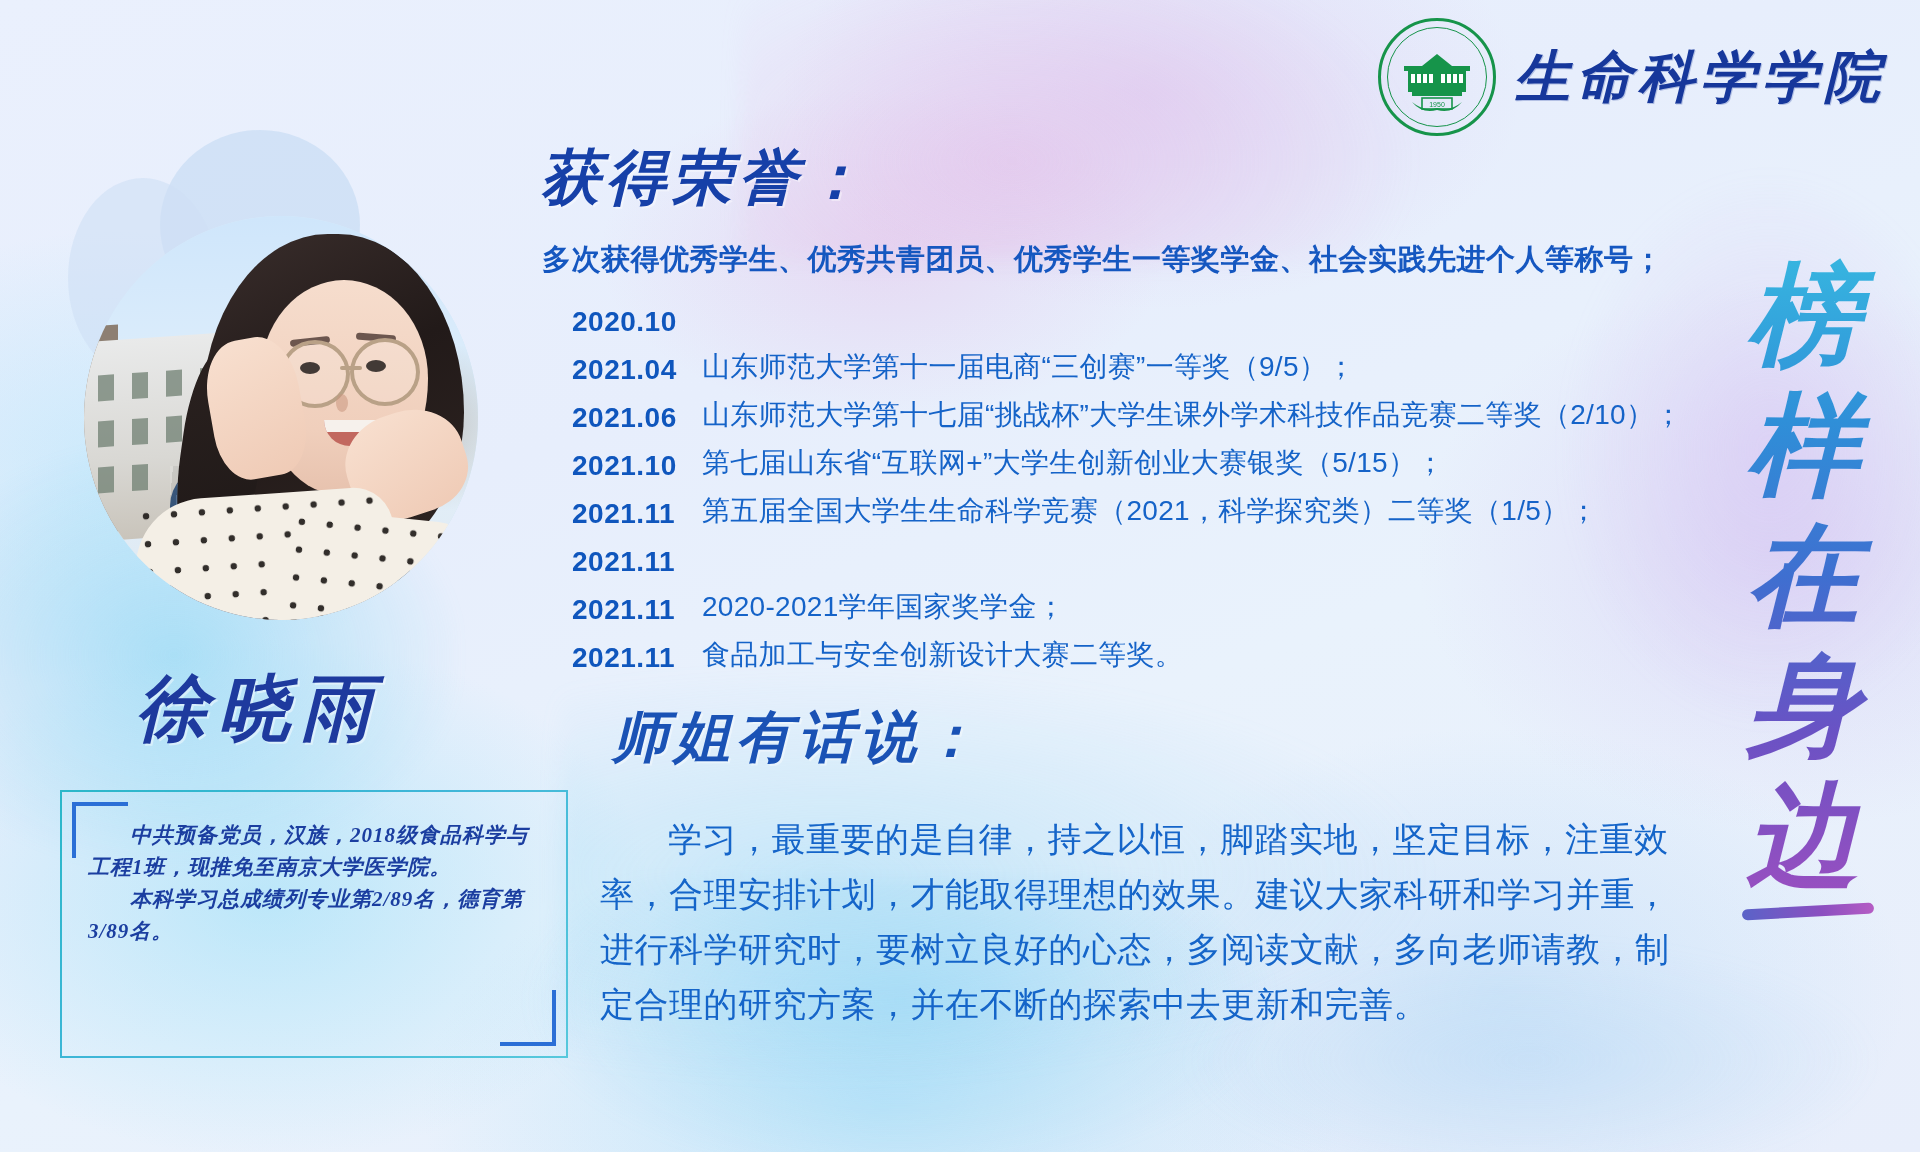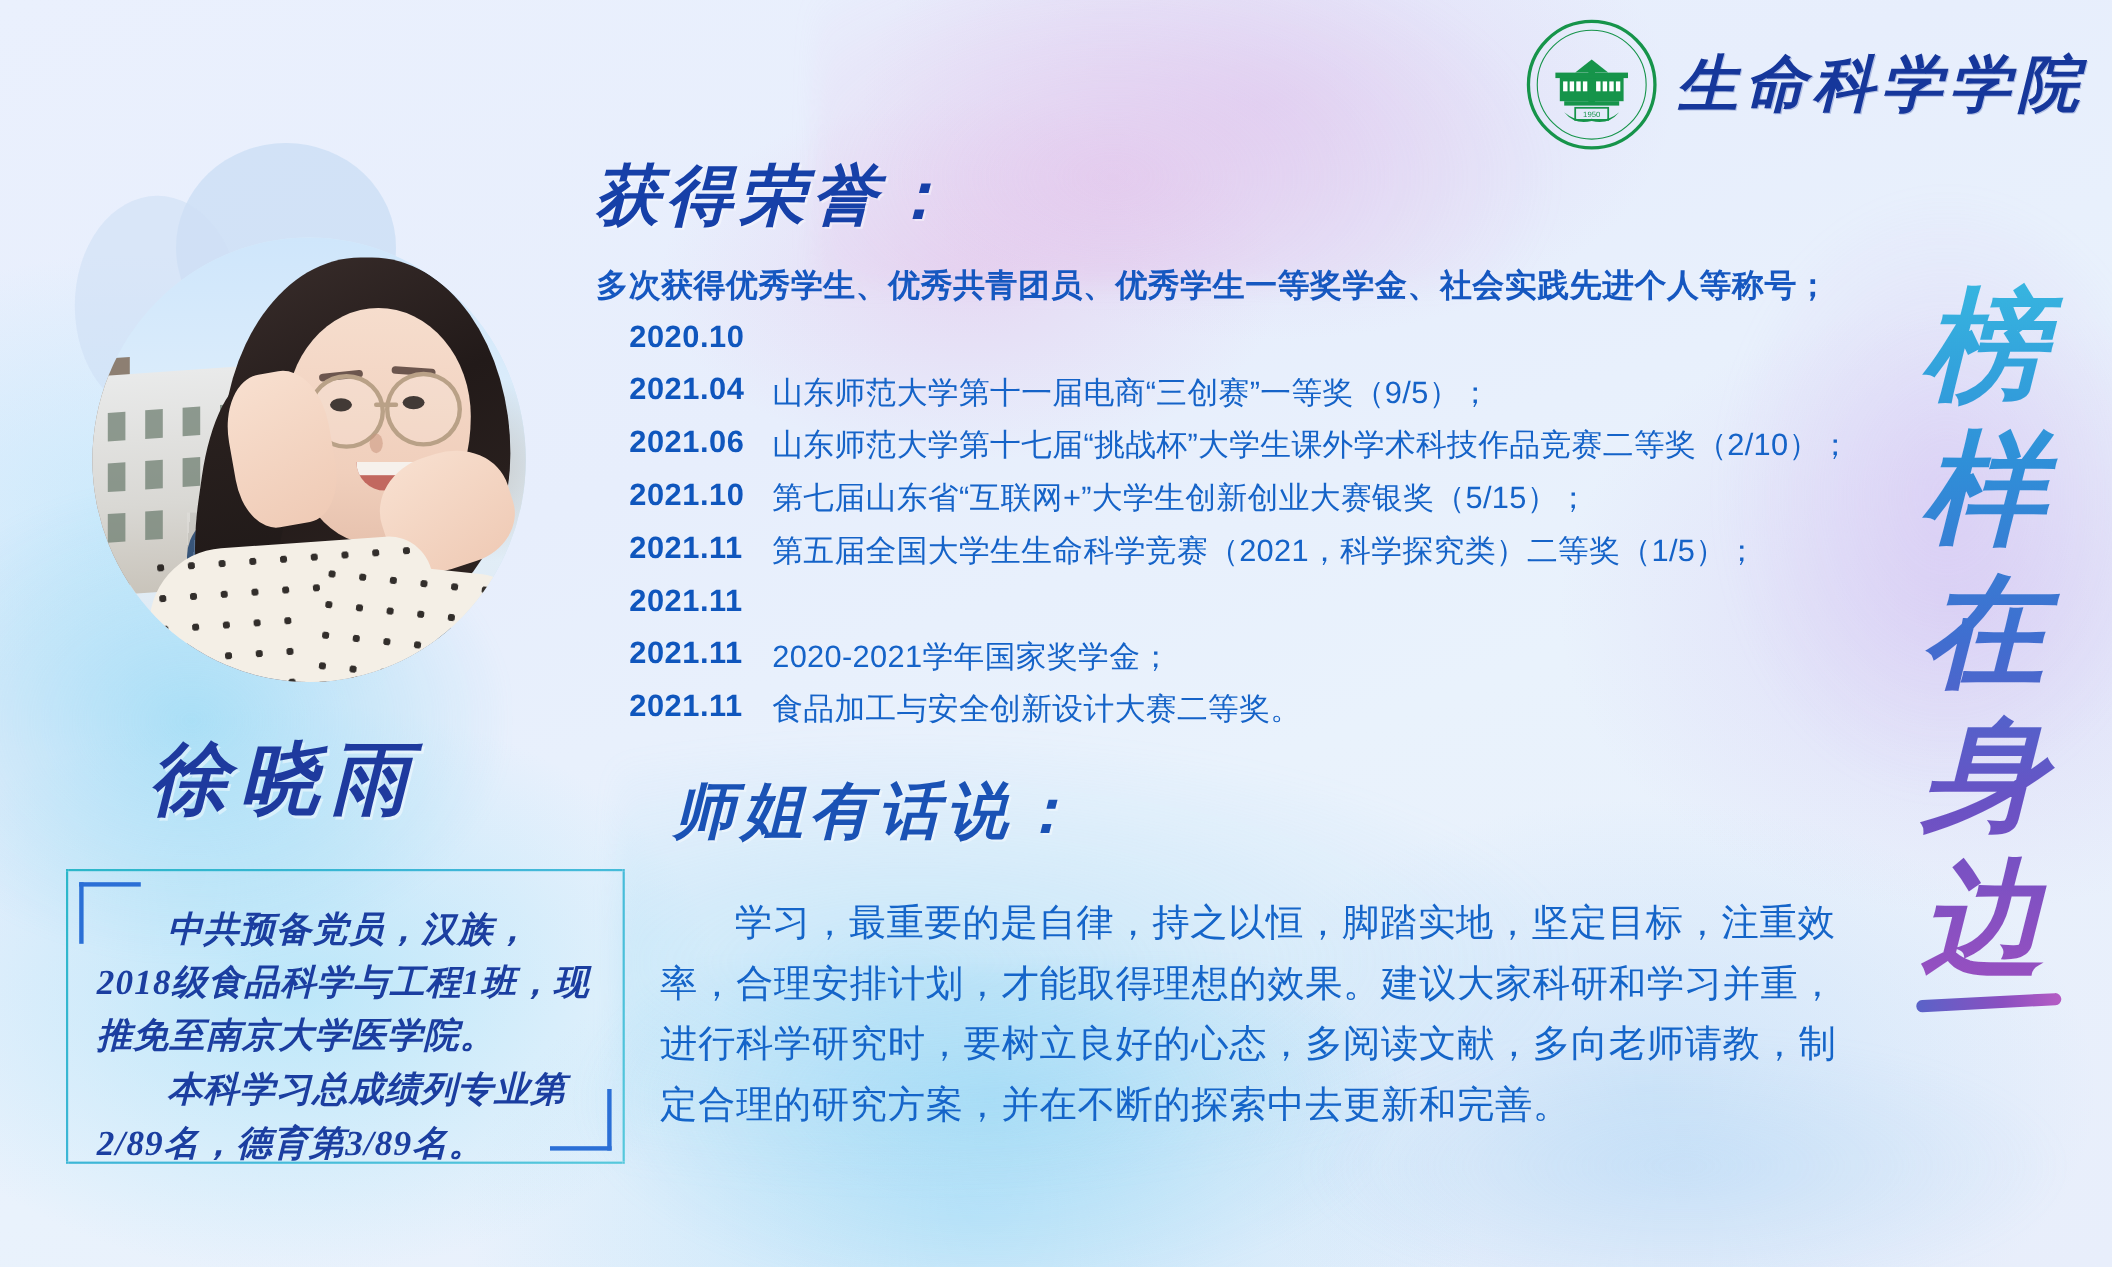--- a/index.html
+++ b/index.html
@@ -35,21 +35,21 @@
     background:radial-gradient(ellipse at 50% 50%, rgba(206,174,238,.34) 0%, rgba(206,174,238,0) 70%);
     filter:blur(10px);}
   .wc5{left:560px;top:660px;width:900px;height:430px;
     background:radial-gradient(ellipse at 30% 50%, rgba(138,212,244,.34) 0%, rgba(138,212,244,0) 68%);
     filter:blur(10px);}
   .wc6{left:1180px;top:940px;width:700px;height:240px;
     background:radial-gradient(ellipse at 50% 50%, rgba(160,205,240,.26) 0%, rgba(160,205,240,0) 70%);
     filter:blur(10px);}
 
   
-  .header{position:absolute;right:24px;top:18px;display:flex;align-items:center;gap:18px;}
+  .header{position:absolute;right:34px;top:18px;display:flex;align-items:center;gap:18px;}
   .crest{width:118px;height:118px;border-radius:50%;position:relative;flex:none;}
   .crest .ring{position:absolute;inset:0;border:3px solid #16944a;border-radius:50%;}
   .crest .ring2{position:absolute;inset:9px;border:1.5px solid #16944a;border-radius:50%;}
   .crest svg{position:absolute;inset:0;}
   .college-title{
     font-family:"Liberation Serif","DejaVu Serif",serif;
     font-size:56px;font-weight:700;color:#16379b;letter-spacing:6px;
     font-style:italic;line-height:1;white-space:nowrap;
     text-shadow:1px 1px 0 rgba(22,55,155,.25);
   }
@@ -120,40 +120,40 @@
     border-image:linear-gradient(140deg,#2bb7c9 0%,#3fb6d8 45%,#56c8dc 100%) 1;
     box-sizing:border-box;
   }
   .bio-box .cnr{position:absolute;width:52px;height:52px;border-color:#2b6fd6;}
   .bio-box .cnr-tl{left:10px;top:10px;border-left:4px solid #2b6fd6;border-top:4px solid #2b6fd6;}
   .bio-box .cnr-br{right:10px;bottom:10px;border-right:4px solid #2b6fd6;border-bottom:4px solid #2b6fd6;}
   .bio-text{
     position:absolute;left:26px;right:22px;top:28px;
     font-family:"Liberation Serif","DejaVu Serif",serif;
     font-style:italic;font-weight:700;
-    font-size:32px;line-height:1.52;color:#1b3ea0;letter-spacing:1px;
+    font-size:21px;line-height:1.52;color:#1b3ea0;letter-spacing:1px;
     text-indent:2em;
   }
   .bio-text p{margin:0;}
   .bio-text p+p{text-indent:2em;}
 
   
   .honors-title{
     position:absolute;left:540px;top:138px;
     font-family:"Liberation Serif","DejaVu Serif",serif;
     font-size:60px;font-weight:700;font-style:italic;letter-spacing:6px;
     color:#1640a8;white-space:nowrap;
     text-shadow:2px 2px 0 rgba(255,255,255,.4);
   }
   .honors-lead{
     position:absolute;left:542px;top:240px;
     font-size:29px;font-weight:700;color:#1557c0;letter-spacing:.5px;white-space:nowrap;
   }
   .honor-list{position:absolute;left:572px;top:290px;}
-  .honor-row{display:flex;align-items:flex-start;height:48px;white-space:nowrap;}
+  .honor-row{display:flex;align-items:flex-end;height:48px;white-space:nowrap;}
   .honor-date{
     width:130px;flex:none;font-size:28px;font-weight:700;color:#0f56bd;letter-spacing:.5px;
   }
   .honor-text{font-size:28px;color:#1563c8;letter-spacing:.3px;}
 
   
   .advice-title{
     position:absolute;left:612px;top:700px;
     font-family:"Liberation Serif","DejaVu Serif",serif;
     font-size:56px;font-weight:700;font-style:italic;letter-spacing:6px;

